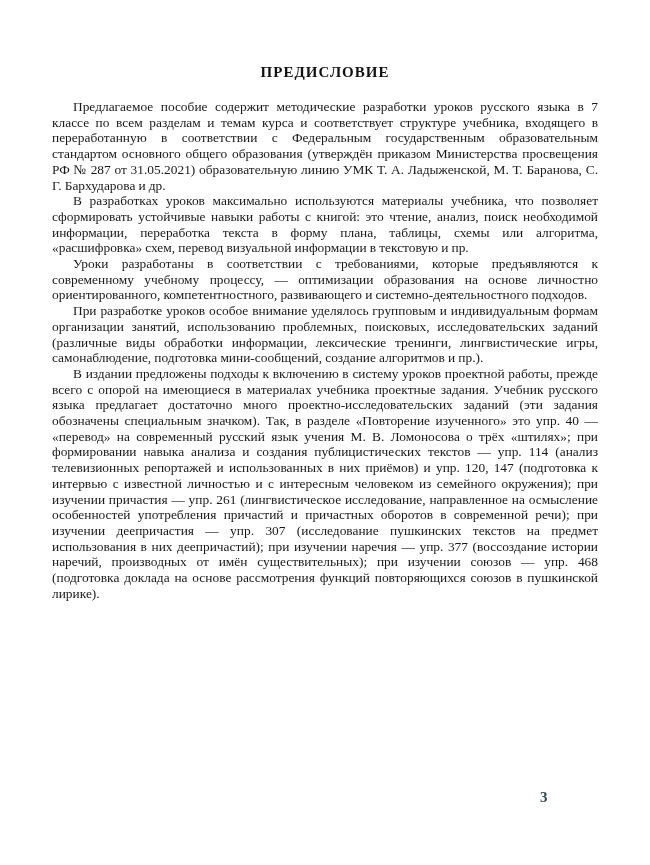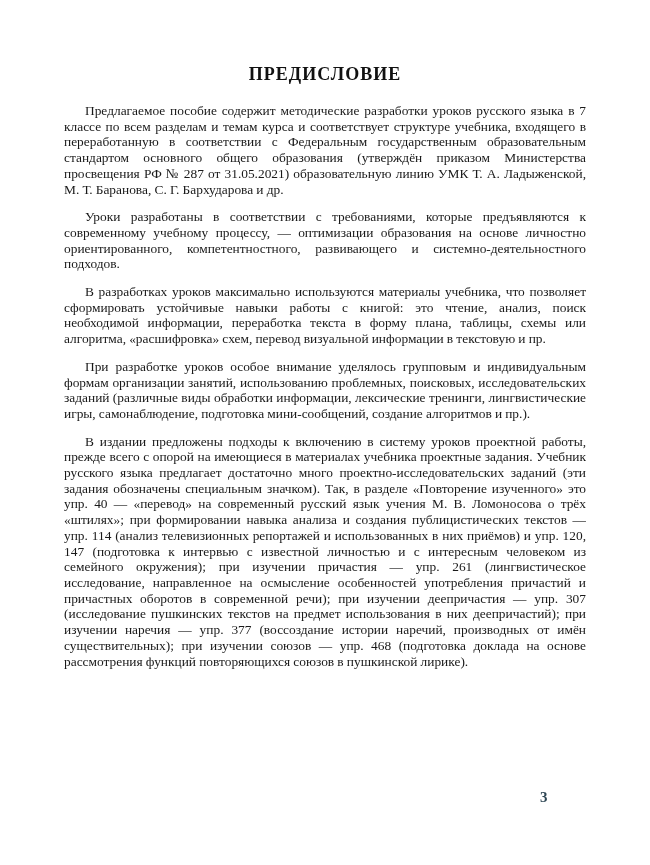--- a/index.html
+++ b/index.html
@@ -17,28 +17,28 @@
   .page {
     position: relative;
     width: 650px;
     height: 865px;
     box-sizing: border-box;
     background: #ffffff;
     padding: 64px 52px 0 52px;
   }
   .title {
     margin: 0 0 18px 0;
-    font-size: 18px;
+    font-size: 15px;
     font-weight: bold;
     text-align: center;
     letter-spacing: 1px;
     color: #111111;
   }
   .body-text p {
-    margin: 12px;
+    margin: 0;
     font-size: 13.4px;
     line-height: 15.7px;
     text-align: justify;
     text-indent: 21px;
     hyphens: auto;
     -webkit-hyphens: auto;
     word-spacing: -0.2px;
   }
   .page-number {
     position: absolute;
@@ -49,19 +49,19 @@
     color: #2e4654;
   }
 </style>
 </head>
 <body>
 
 <div class="page">
   <h1 class="title">ПРЕДИСЛОВИЕ</h1>
   <div class="body-text">
     <p>Предлагаемое пособие содержит методические разработки уроков русского языка в 7 классе по всем разделам и темам курса и соответствует структуре учебника, входящего в переработанную в соответствии с Федеральным государственным образовательным стандартом основного общего образования (утверждён приказом Министерства просвещения РФ № 287 от 31.05.2021) образовательную линию УМК Т. А. Ладыженской, М. Т. Баранова, С. Г. Бархударова и др.</p>
+    <p>В разработках уроков максимально используются материалы учебника, что позволяет сформировать устойчивые навыки работы с книгой: это чтение, анализ, поиск необходимой информации, переработка текста в форму плана, таблицы, схемы или алгоритма, «расшифровка» схем, перевод визуальной информации в текстовую и пр.</p>
     <p>Уроки разработаны в соответствии с требованиями, которые предъявляются к современному учебному процессу, — оптимизации образования на основе личностно ориентированного, компетентностного, развивающего и системно-деятельностного подходов.</p>
-    <p>В разработках уроков максимально используются материалы учебника, что позволяет сформировать устойчивые навыки работы с книгой: это чтение, анализ, поиск необходимой информации, переработка текста в форму плана, таблицы, схемы или алгоритма, «расшифровка» схем, перевод визуальной информации в текстовую и пр.</p>
     <p>При разработке уроков особое внимание уделялось групповым и индивидуальным формам организации занятий, использованию проблемных, поисковых, исследовательских заданий (различные виды обработки информации, лексические тренинги, лингвистические игры, самонаблюдение, подготовка мини-сообщений, создание алгоритмов и пр.).</p>
     <p>В издании предложены подходы к включению в систему уроков проектной работы, прежде всего с опорой на имеющиеся в материалах учебника проектные задания. Учебник русского языка предлагает достаточно много проектно-исследовательских заданий (эти задания обозначены специальным значком). Так, в разделе «Повторение изученного» это упр. 40 — «перевод» на современный русский язык учения М. В. Ломоносова о трёх «штилях»; при формировании навыка анализа и создания публицистических текстов — упр. 114 (анализ телевизионных репортажей и использованных в них приёмов) и упр. 120, 147 (подготовка к интервью с известной личностью и с интересным человеком из семейного окружения); при изучении причастия — упр. 261 (лингвистическое исследование, направленное на осмысление особенностей употребления причастий и причастных оборотов в современной речи); при изучении деепричастия — упр. 307 (исследование пушкинских текстов на предмет использования в них деепричастий); при изучении наречия — упр. 377 (воссоздание истории наречий, производных от имён существительных); при изучении союзов — упр. 468 (подготовка доклада на основе рассмотрения функций повторяющихся союзов в пушкинской лирике).</p>
   </div>
   <div class="page-number">3</div>
 </div>
 
 </body></html>

